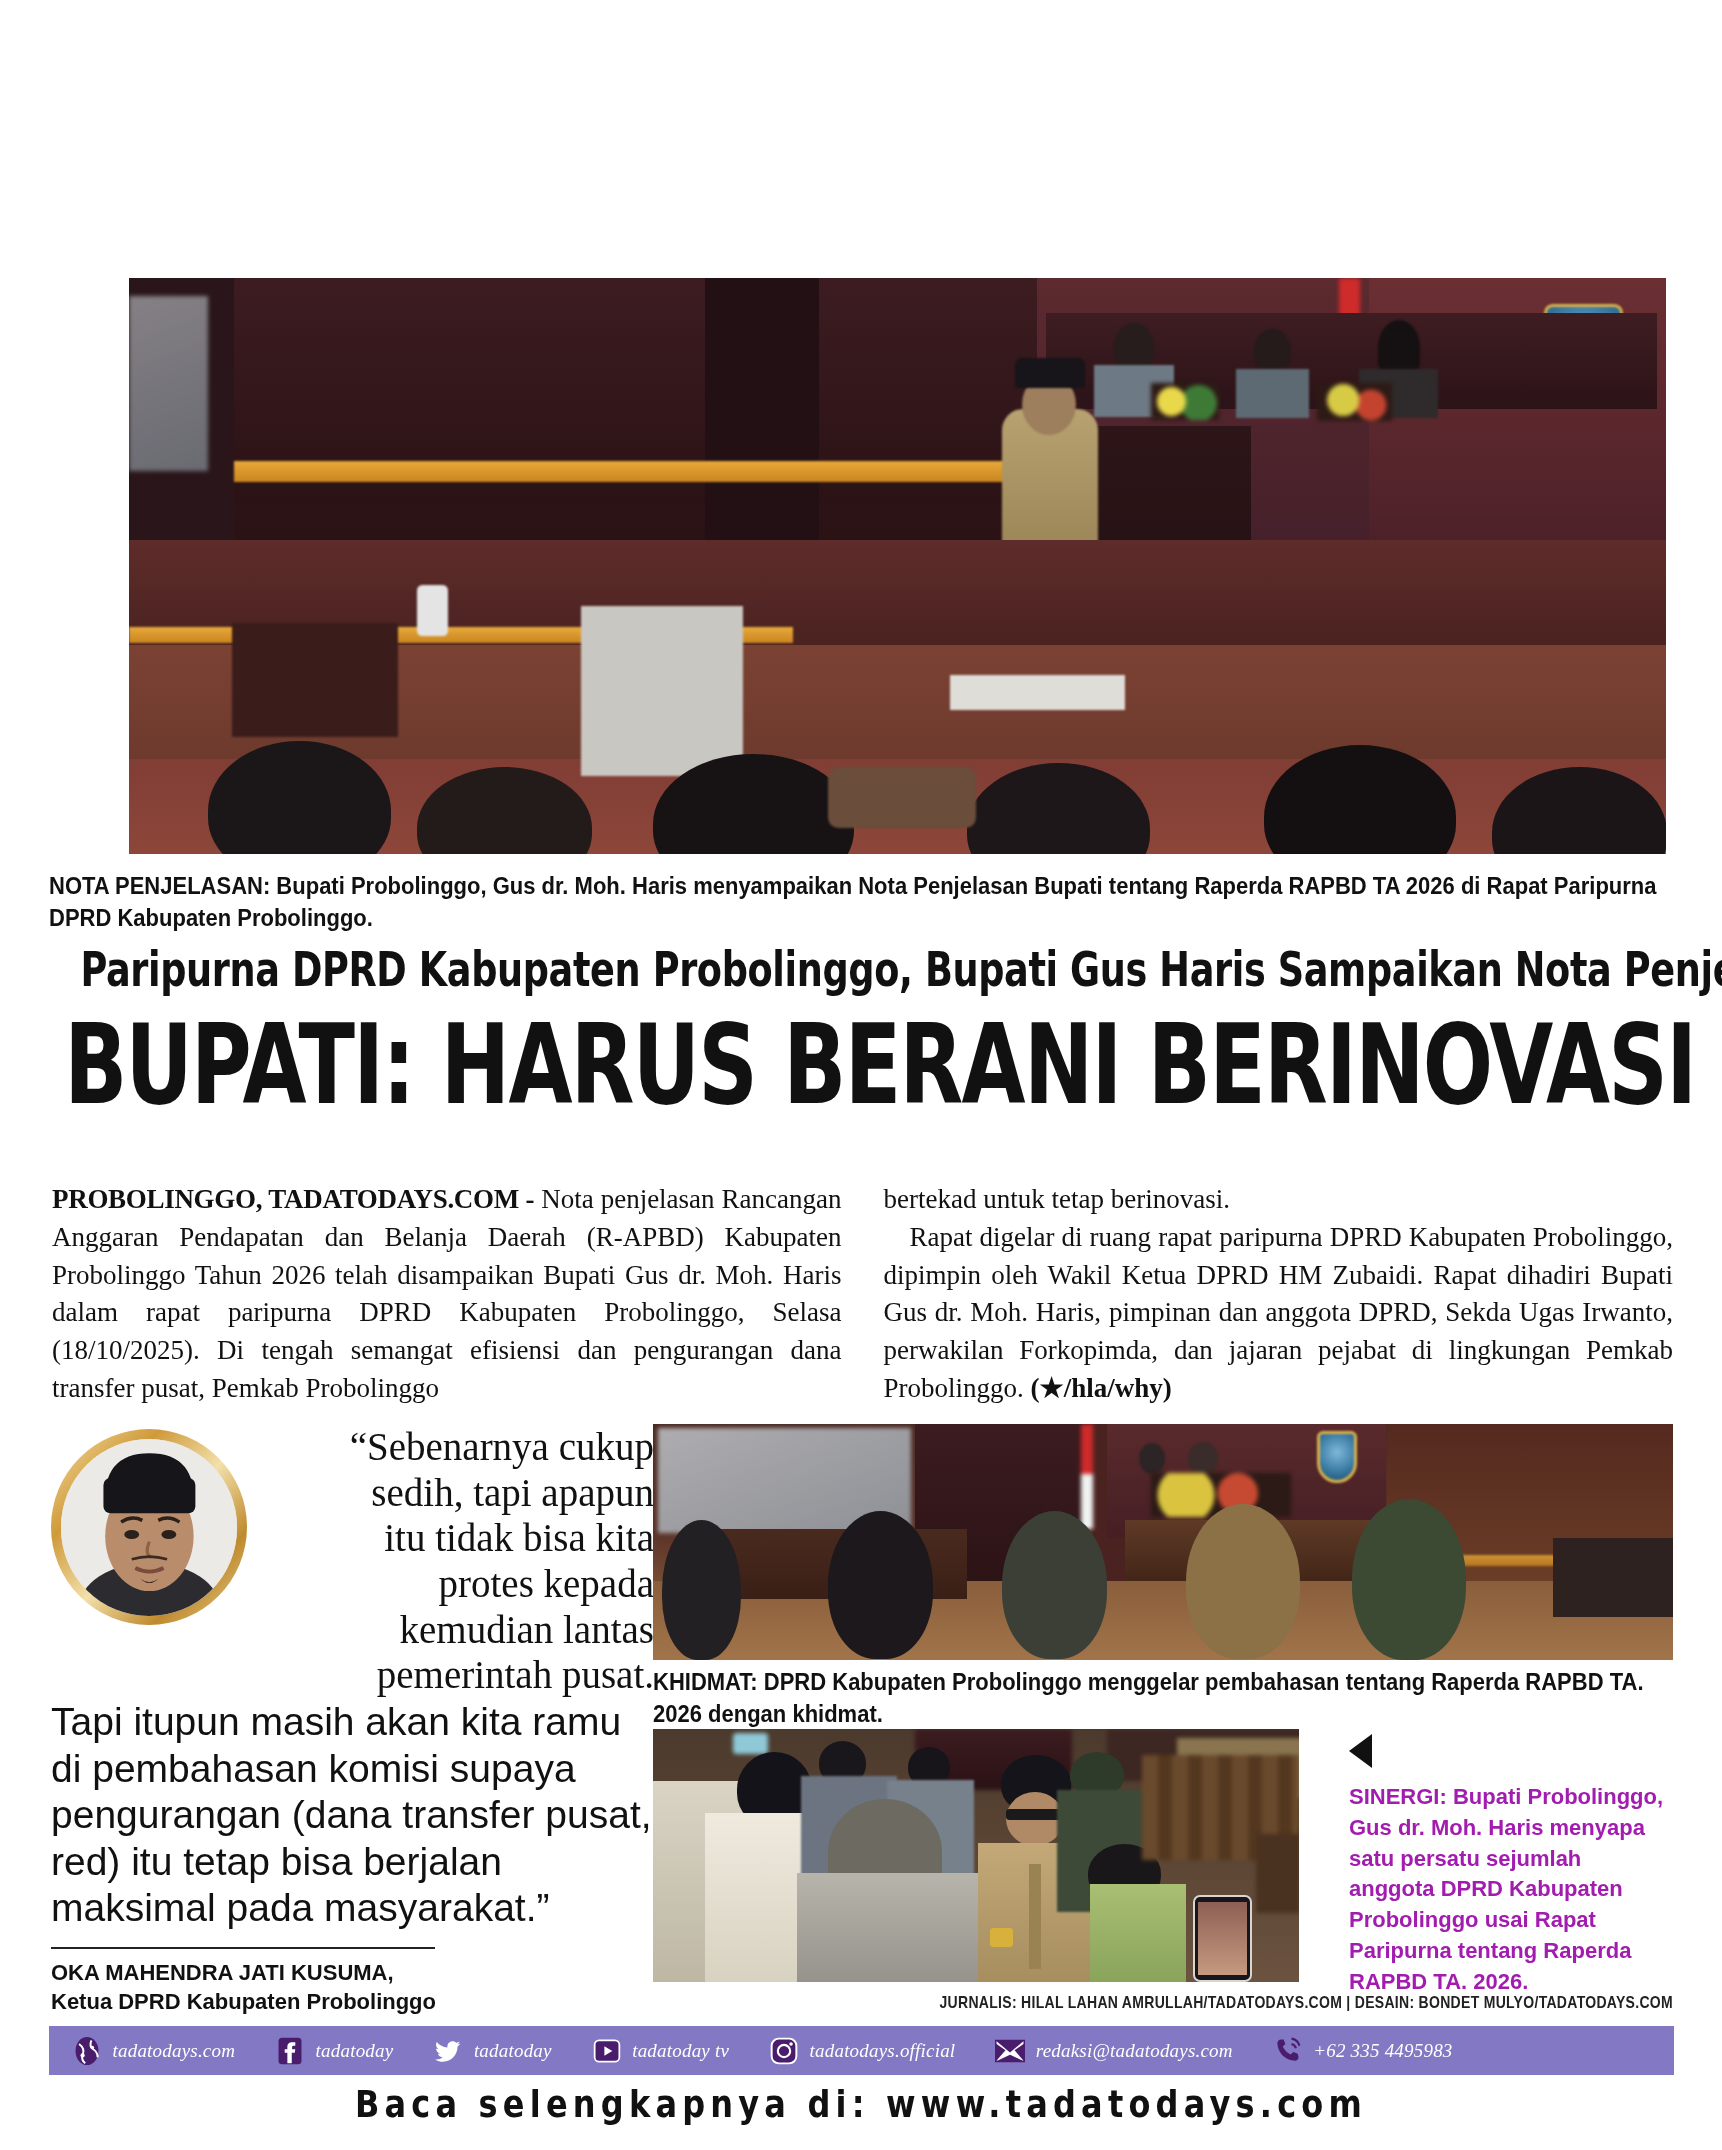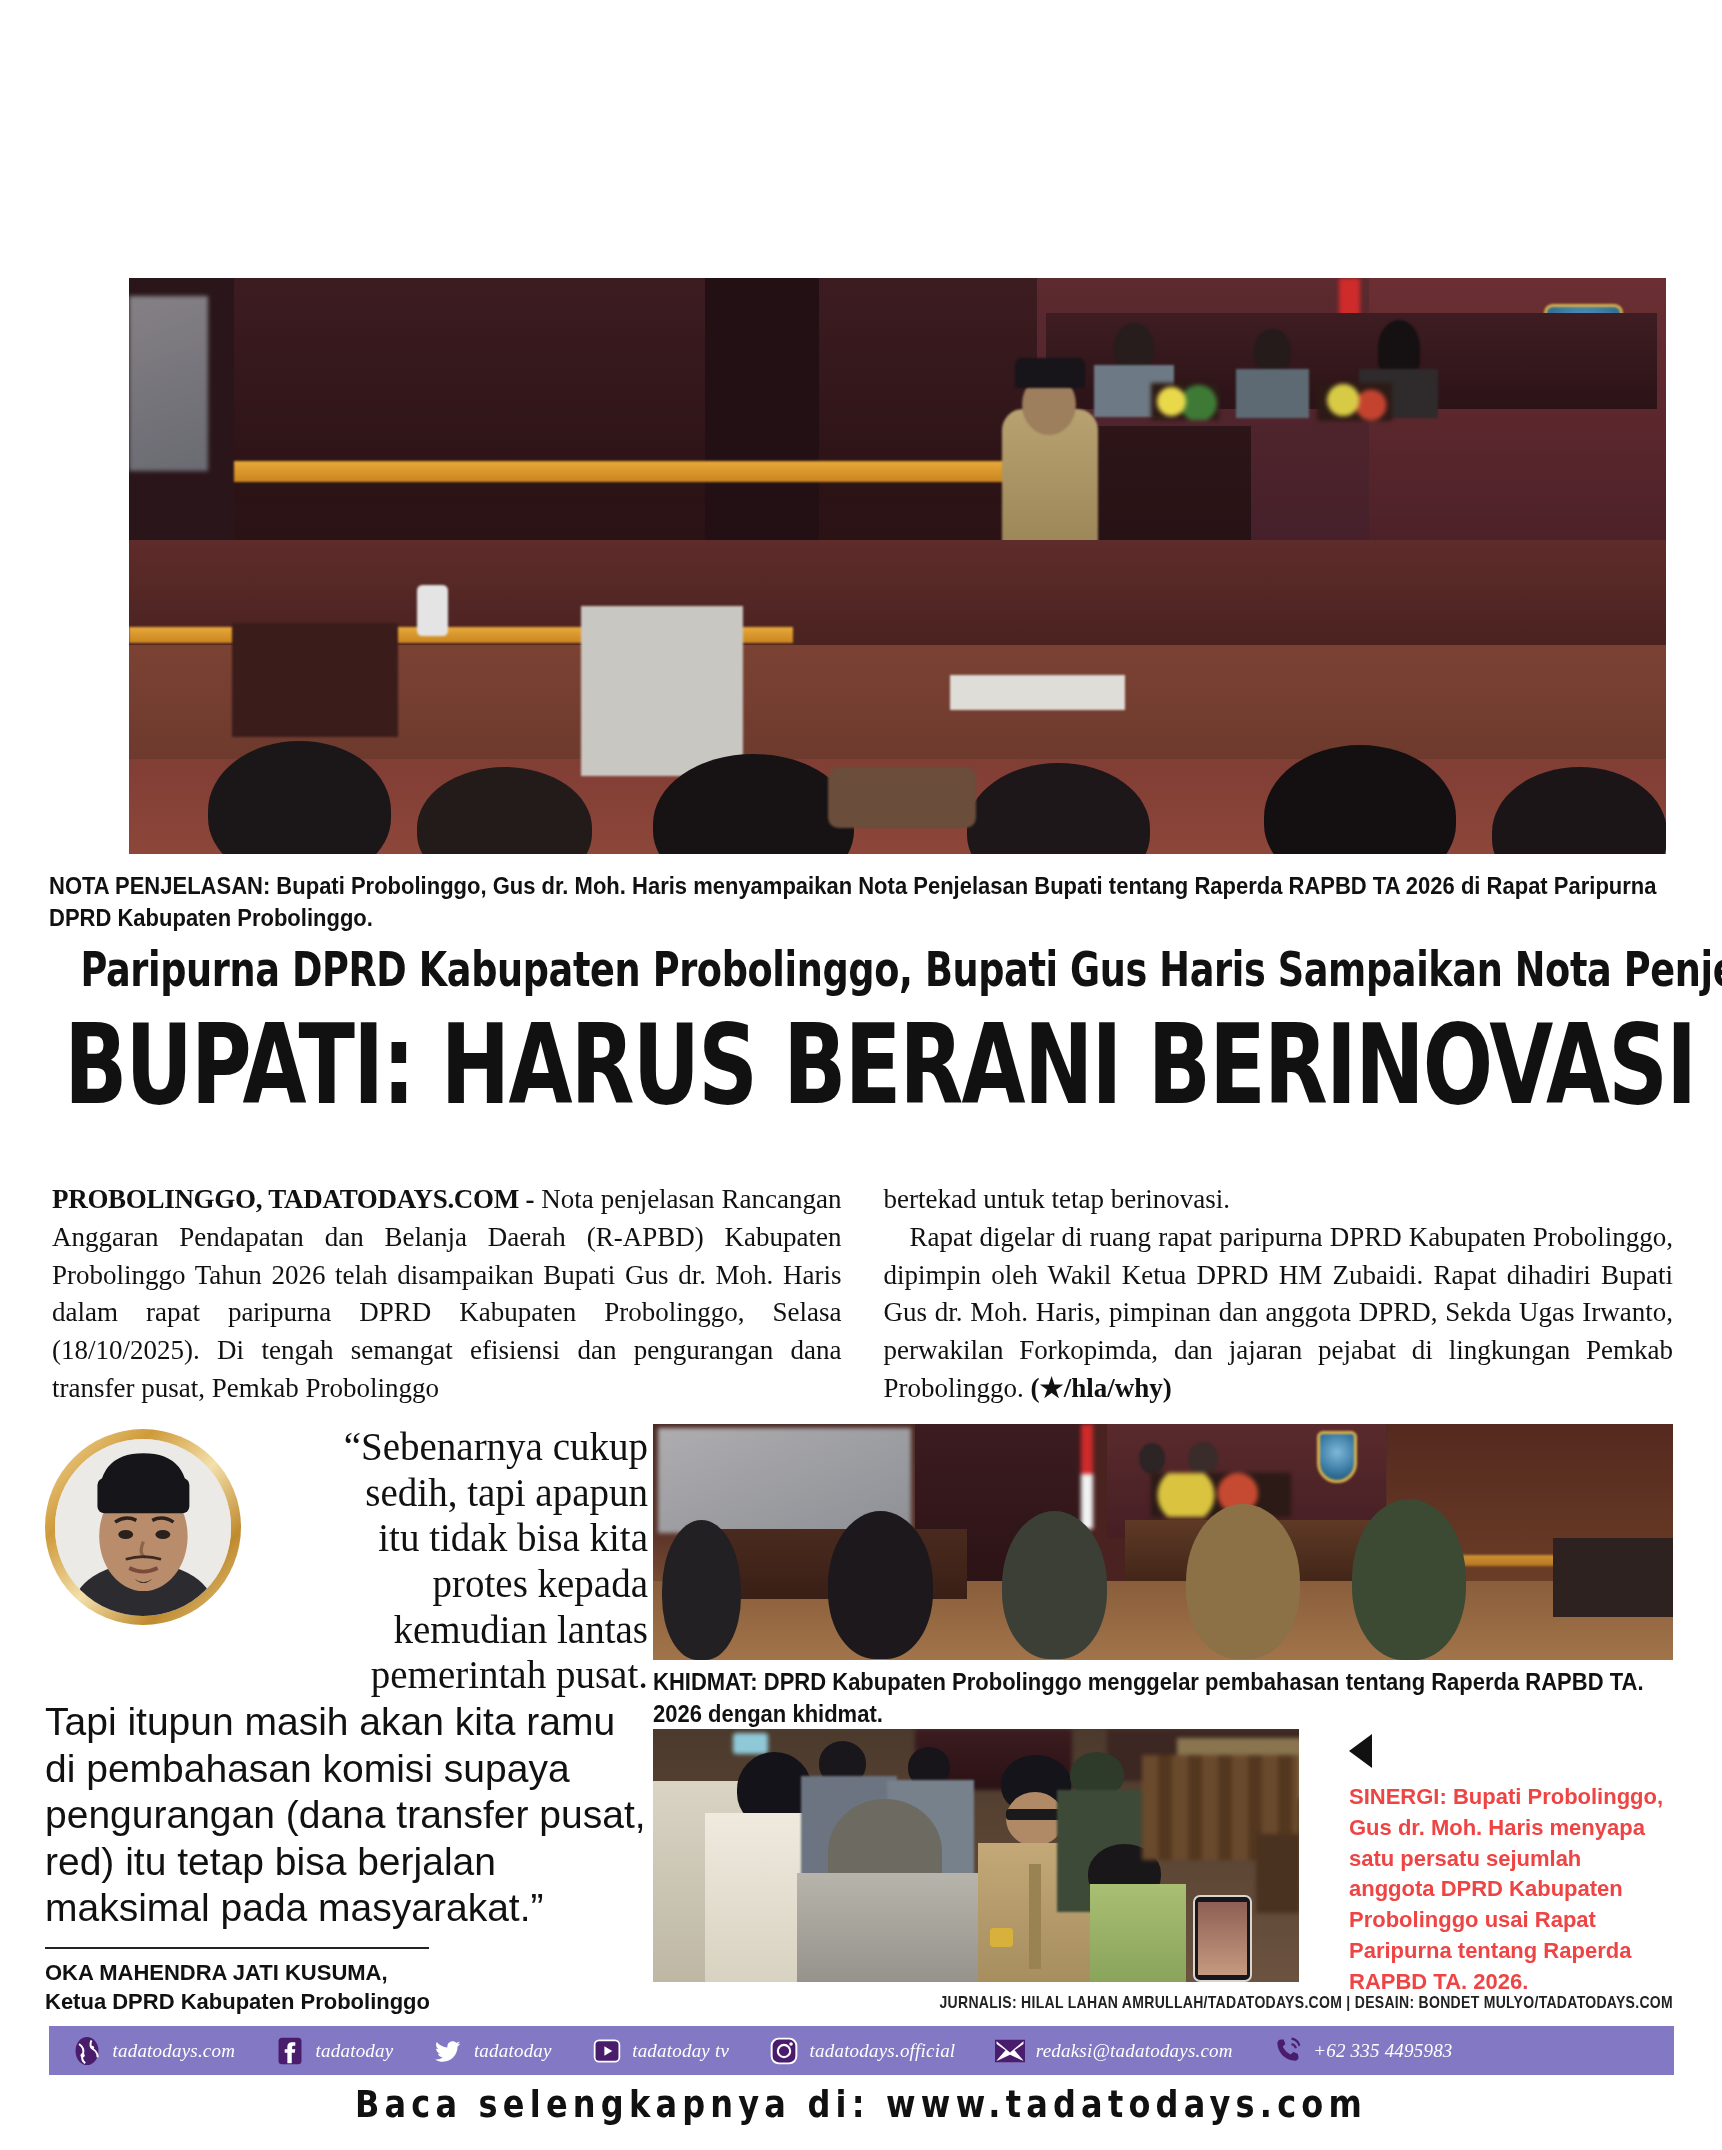--- a/index.html
+++ b/index.html
@@ -84,21 +84,21 @@
   .col p {
     font-family:"Liberation Serif", serif;
     font-size:27px; line-height:1.40; color:#111;
     text-align:justify; text-indent:0;
   }
   .col p.indent { text-indent:26px; }
   .lede-kicker { font-weight:700; letter-spacing:-0.3px; }
   .byline-tag { font-weight:700; }
 
   
-  .quote-zone { position:absolute; left:45px; top:1424px; width:603px; }
+  .quote-zone { position:absolute; left:51px; top:1424px; width:603px; }
   .quote-top { display:flex; align-items:flex-start; }
   .portrait {
     width:196px; height:196px; flex:0 0 196px; border-radius:50%;
     background:linear-gradient(135deg,#f6dfa4 0%, #cf9a3a 28%, #f3e0ab 52%, #bf8a2e 76%, #e8cd8c 100%);
     padding:9.6px; margin-top:5.2px;
   }
   .portrait-inner {
     width:100%; height:100%; border-radius:50%; overflow:hidden; position:relative;
     background:#e9e2da;
   }
@@ -133,21 +133,21 @@
     overflow:hidden; background:#3b2a22;
   }
   .sinergi-side { position:absolute; left:1349px; top:1734px; width:323px; }
   .arrow-left {
     width:0; height:0;
     border-top:17.5px solid transparent; border-bottom:17.5px solid transparent;
     border-right:23px solid #111; margin-bottom:14px;
   }
   .cap-sinergi {
     font-family:"Liberation Sans", sans-serif; font-weight:700;
-    font-size:22px; line-height:1.40; color:#ef4444;
+    font-size:22px; line-height:1.40; color:#a21caf;
   }
 
   
   .credits {
     position:absolute; right:49px; top:1993px;
     font-family:"Liberation Sans", sans-serif; font-weight:700;
     font-size:14px; letter-spacing:0.3px; color:#222;
     transform:scaleY(1.12); transform-origin:right top;
     white-space:nowrap;
   }

